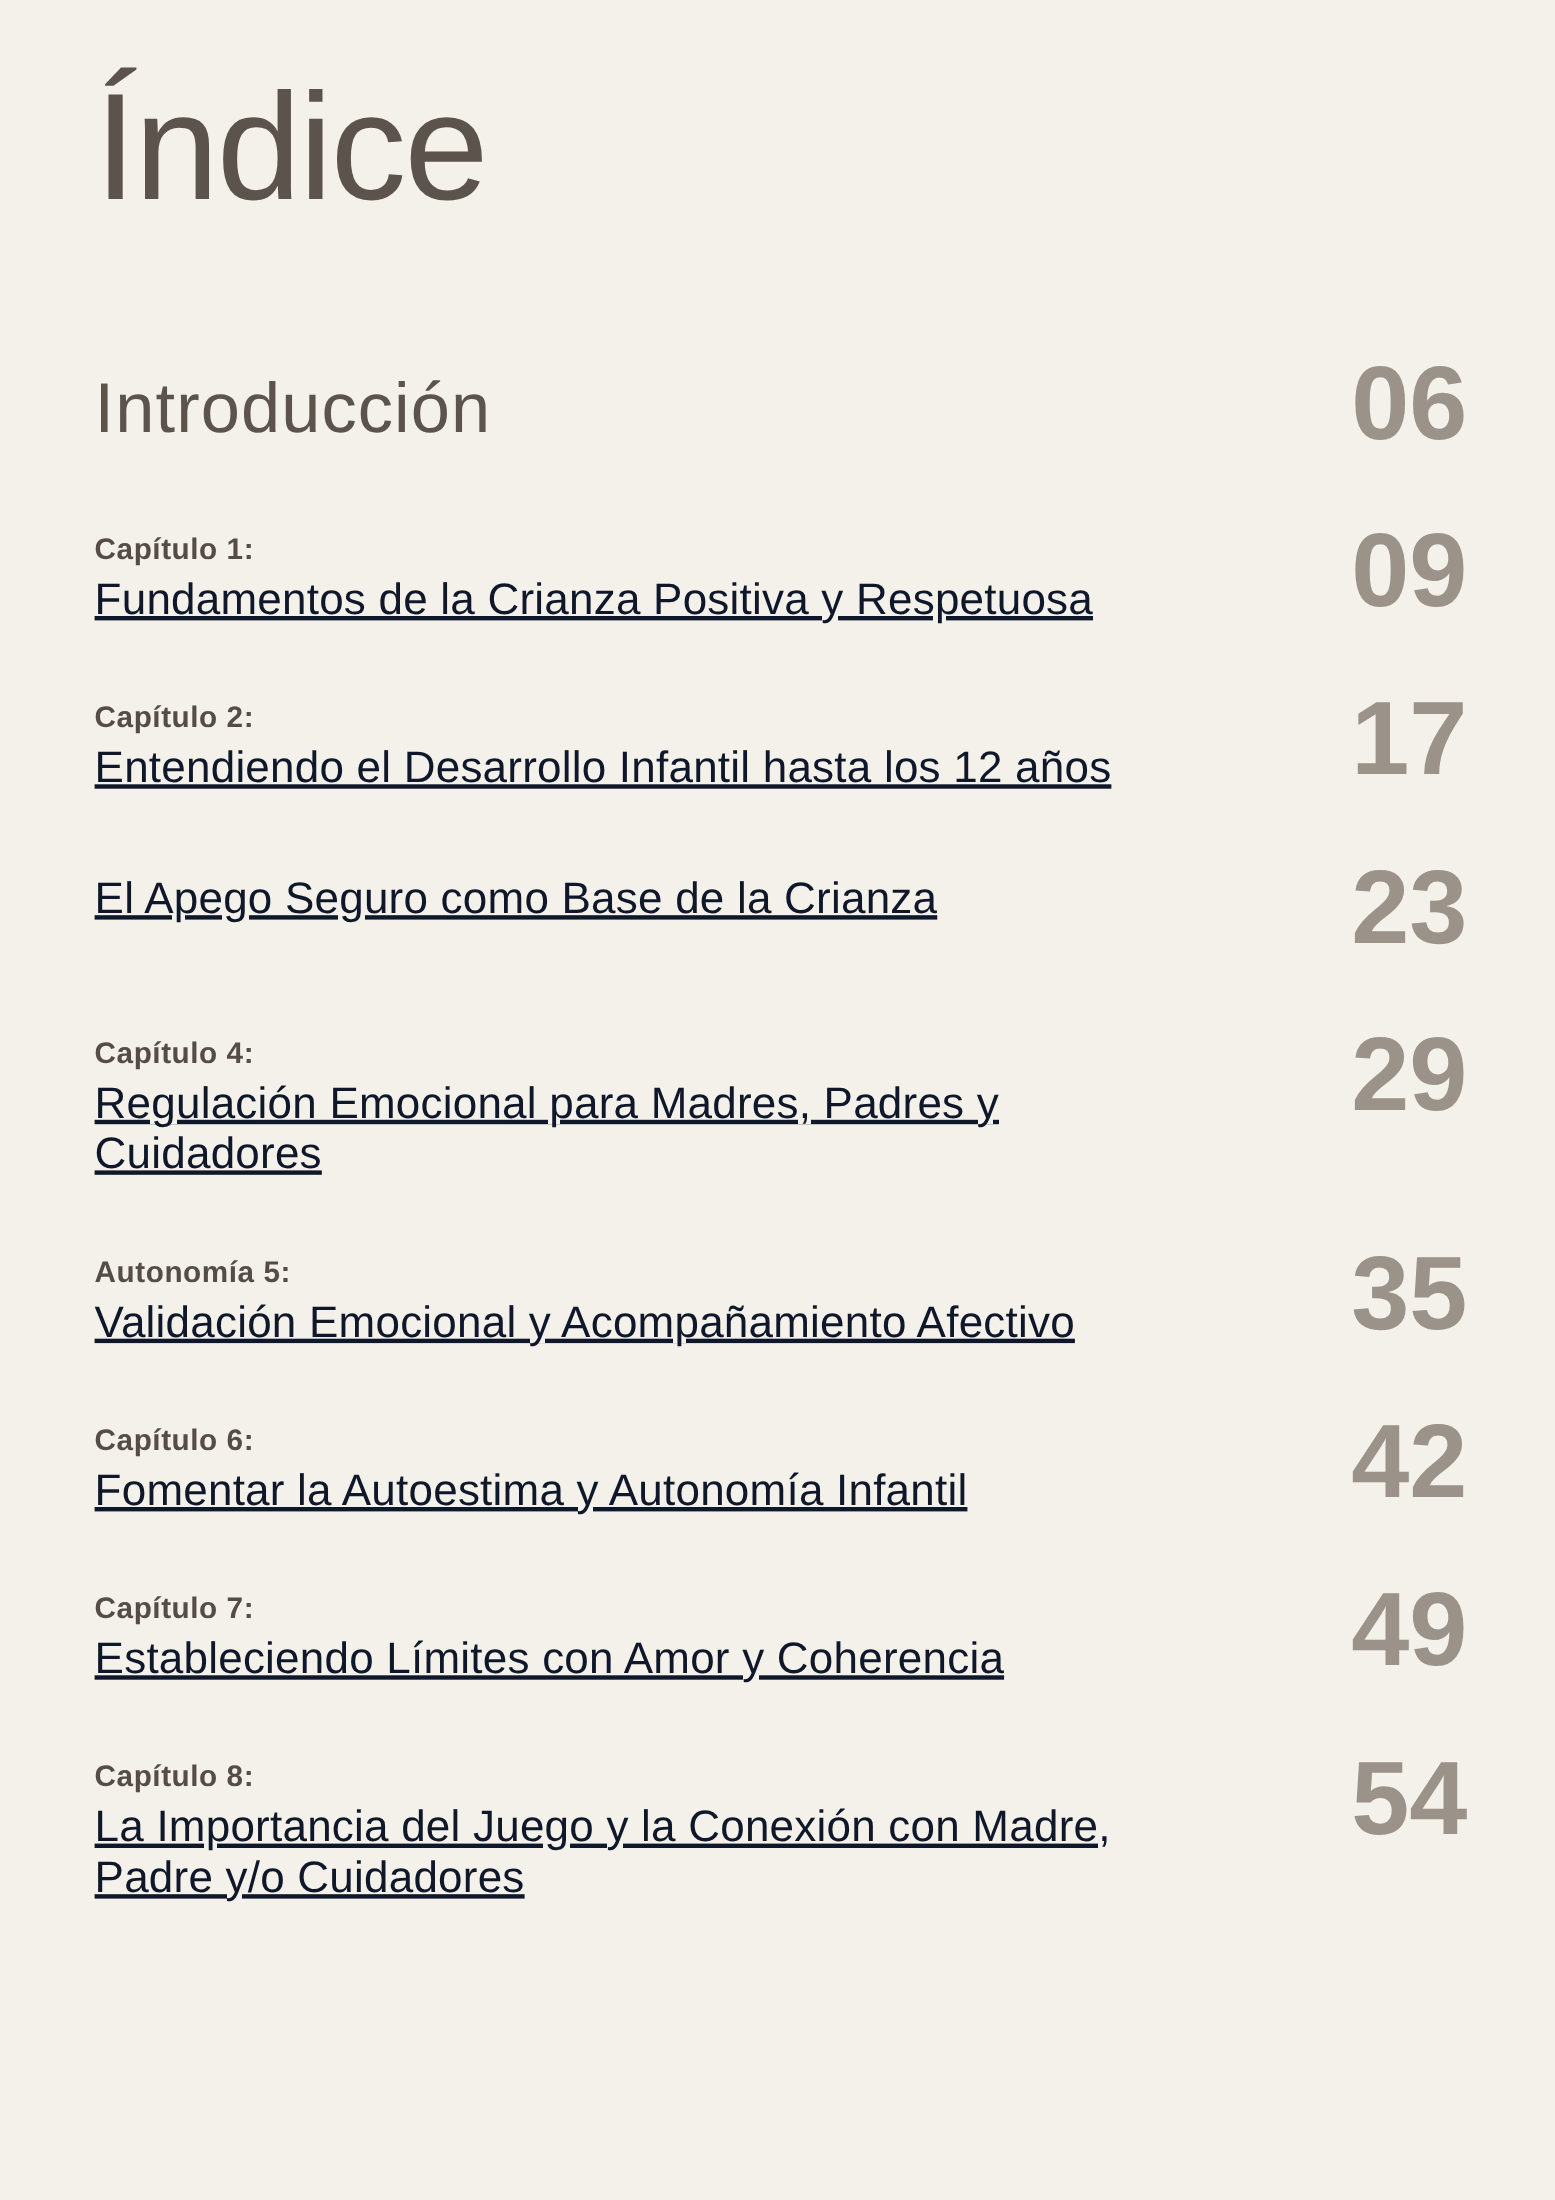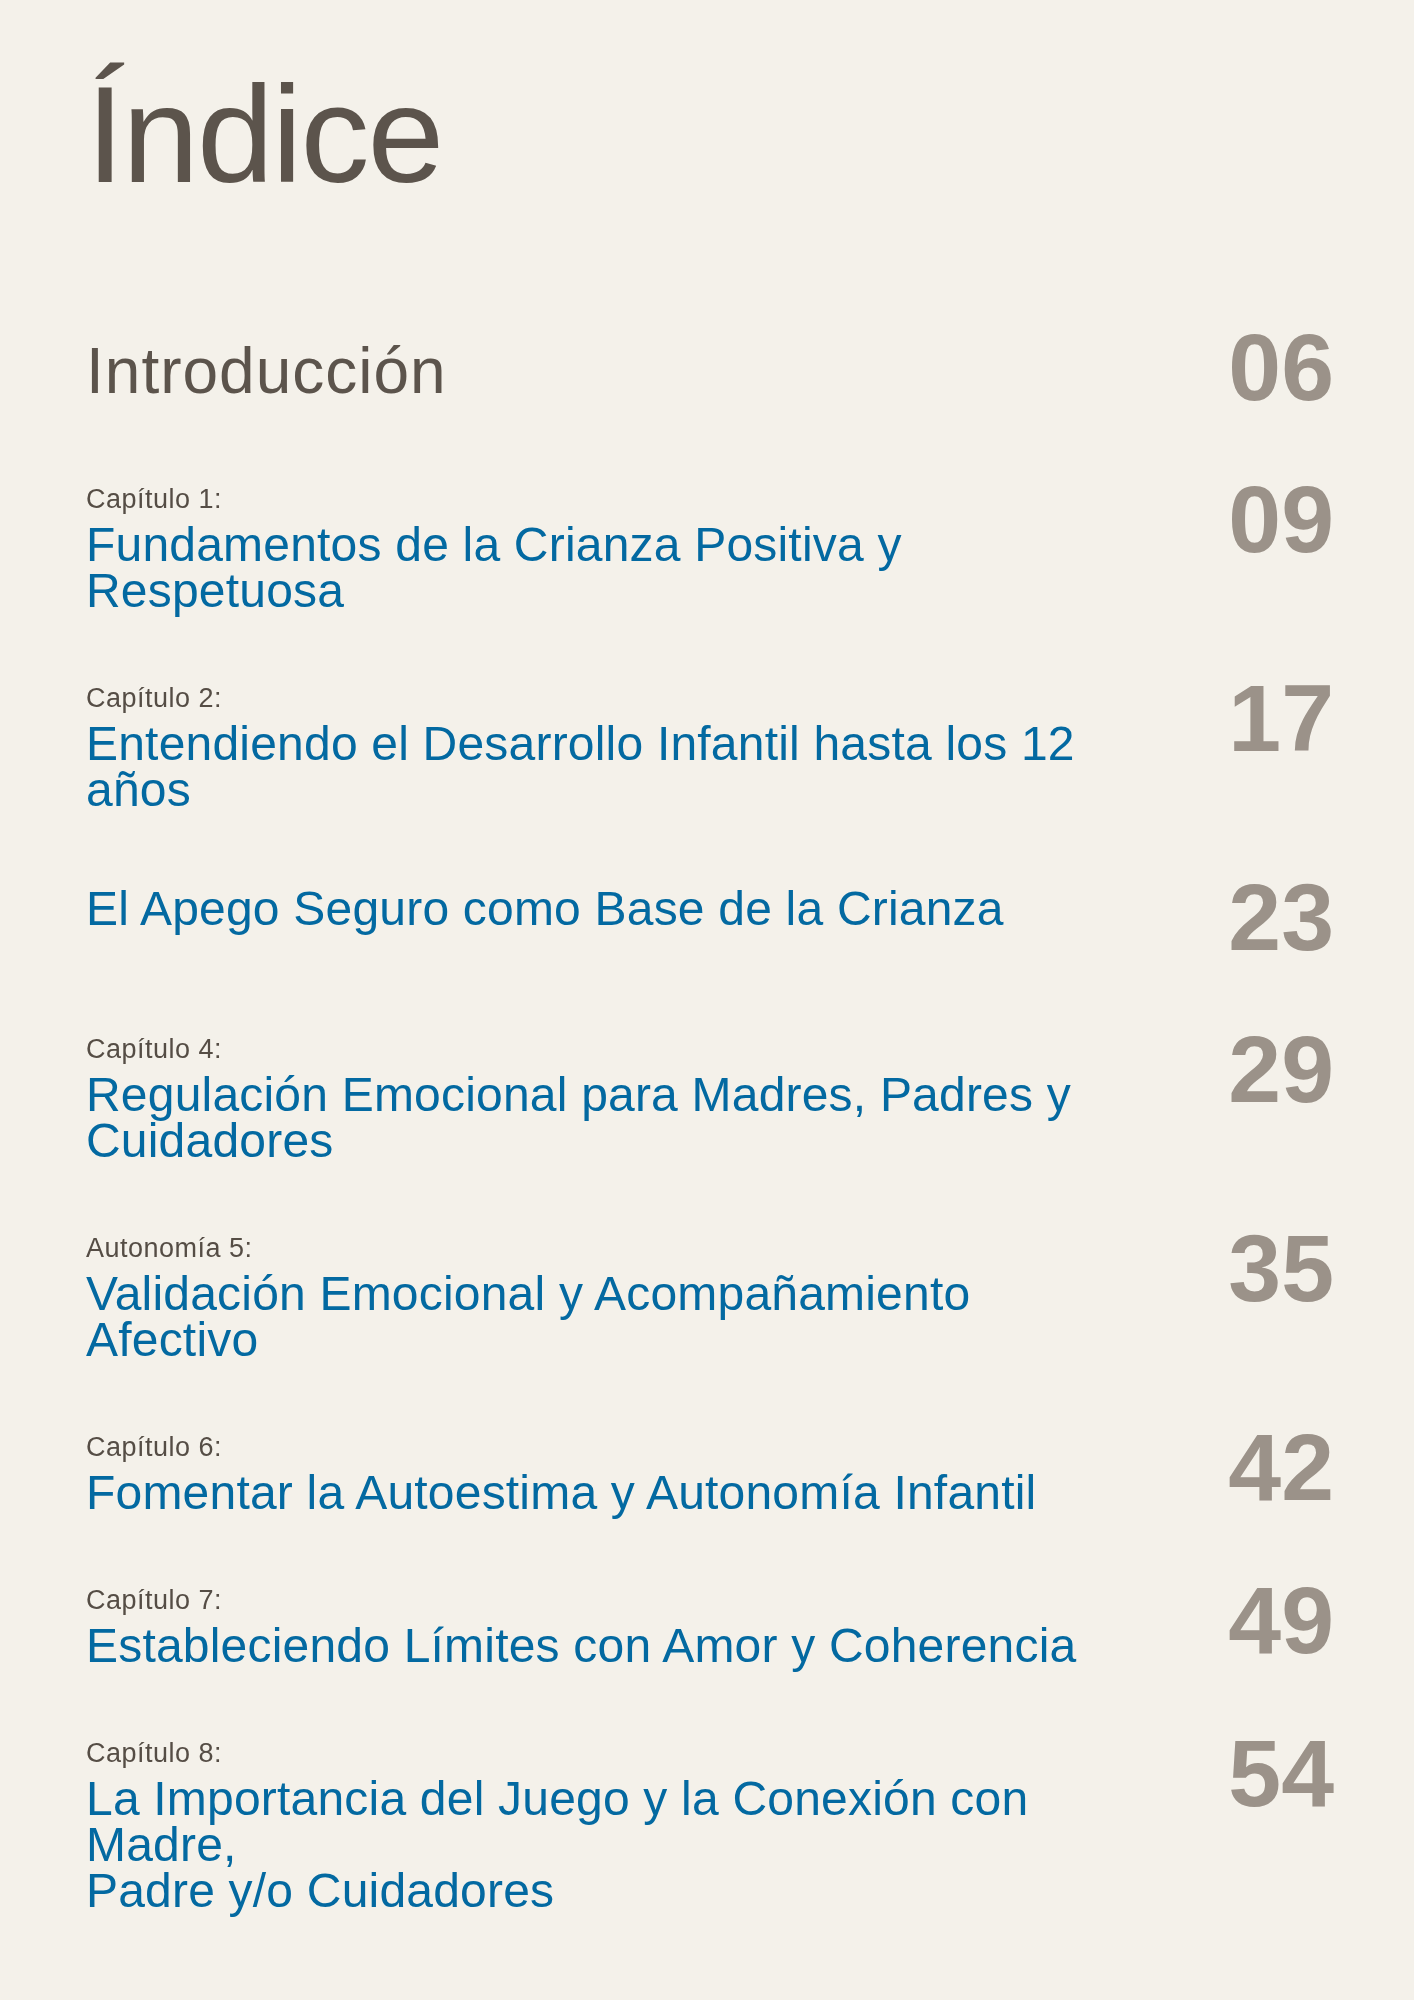--- a/index.html
+++ b/index.html
@@ -46,32 +46,33 @@
   }
   .chapter-row {
     margin-top: 67px;
   }
   .entry-left {
     max-width: 1055px;
   }
   .chapter-label {
     font-size: 27px;
     line-height: 34px;
-    font-weight: 400;
+    font-weight: 700;
     letter-spacing: 0.5px;
     color: #554d45;
   }
   .chapter-title {
     margin-top: 6px;
-    font-size: 48px;
+    font-size: 40px;
     line-height: 46px;
     font-weight: 400;
     letter-spacing: 0.2px;
-    color: #0369a1;
+    color: #0f172a;
     white-space: pre-line;
+    text-decoration: underline;
   }
   .page-num {
     flex: 0 0 auto;
     min-width: 130px;
     margin-top: -10px;
     font-size: 95px;
     line-height: 1;
     font-weight: 700;
     text-align: right;
     color: #9b9289;

